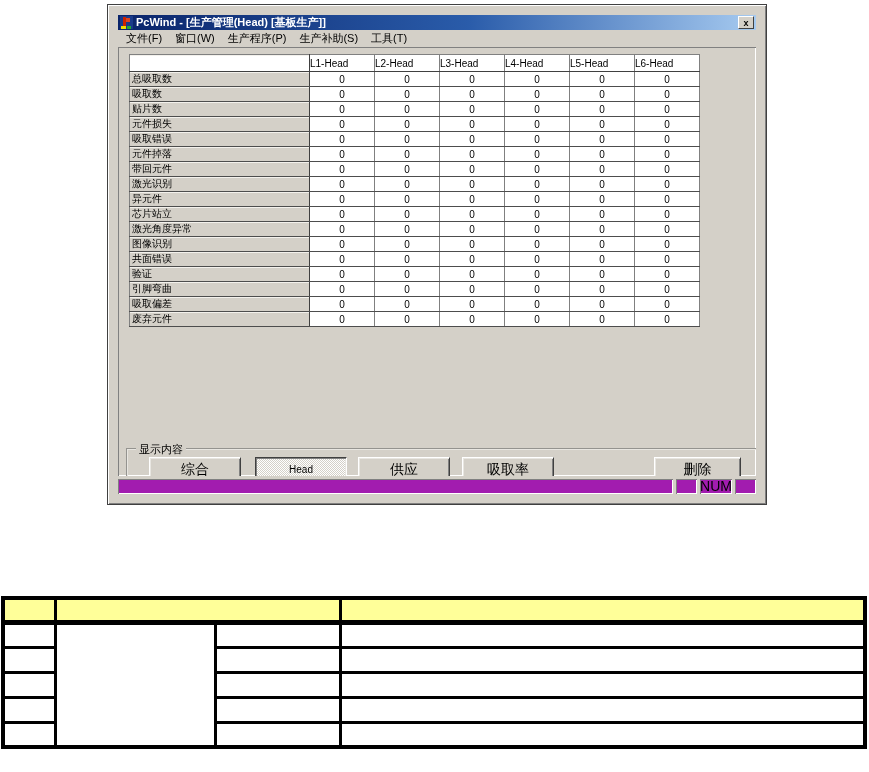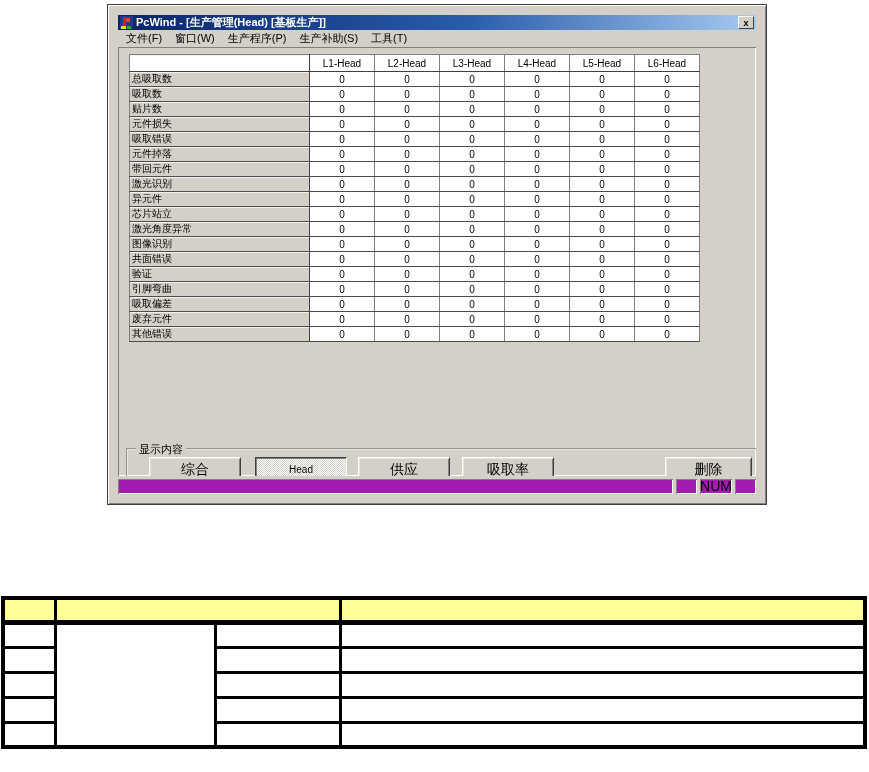--- a/index.html
+++ b/index.html
@@ -48,21 +48,21 @@
     border-collapse:collapse; table-layout:fixed; width:570px;
     background:#fff; border:1px solid #404040;
     font-size:10px;
   }
   .stats-table td { border:1px solid #808080; border-bottom:1px solid #4d4d4d; height:14px; overflow:hidden; white-space:nowrap; }
   .stats-table .corner, .stats-table .rlabel {
     background:#d4d0c8; border-right:1px solid #404040;
     box-shadow: inset 0 1px 0 #f3f1ec;
   }
   .stats-table .rlabel { font-size:10px; text-align:left; padding:0 2px; color:#000; }
-  .stats-table .hcell { background:#fff; text-align:center; color:#000; height:17px; border-bottom:1px solid #404040; }
+  .stats-table .hcell { background:#fff; text-align:left; color:#000; height:17px; border-bottom:1px solid #404040; }
   .stats-table .vcell { background:#fff; text-align:center; color:#000; }
 
   
   .groupbox {
     position:absolute; left:8px; top:401px; width:637px; height:41px;
     border:2px groove #e8e6e1;
   }
   .groupbox-label {
     position:absolute; top:-8px; left:8px; background:#d4d0c8;
     font-size:11px; padding:0 3px; line-height:14px;
@@ -80,21 +80,21 @@
   .win-btn.pos2 { left:230px; }
   .win-btn.pos3 { left:334px; }
   .win-btn.pressed {
     border-color:#404040 #fff #fff #404040;
     box-shadow: inset 1px 1px 0 #808080, inset -1px -1px 0 #e8e6e1;
     background-color:#d4d0c8;
     background-image: conic-gradient(#fff 25%, #d4d0c8 0 50%, #fff 0 75%, #d4d0c8 0);
     background-size:2px 2px;
     font-size:10px;
   }
-  .btn-delete { left:537px; width:87px; }
+  .btn-delete { left:526px; width:87px; }
 
   
   .statusbar {
     flex:0 0 18px; height:18px; display:flex; align-items:stretch; gap:3px;
     padding-top:3px; background:#d4d0c8;
   }
   .sb-panel {
     box-shadow: inset 1px 1px 0 #808080, inset -1px -1px 0 #fff;
     background:#a21caf; font-size:14px; line-height:15px; text-align:center;
     color:#000;
@@ -313,29 +313,20 @@
             </tr>
             <tr>
               <td class="rlabel">废弃元件</td>
               <td class="vcell">0</td>
               <td class="vcell">0</td>
               <td class="vcell">0</td>
               <td class="vcell">0</td>
               <td class="vcell">0</td>
               <td class="vcell">0</td>
             </tr>
-            <tr>
-              <td class="rlabel">其他错误</td>
-              <td class="vcell">0</td>
-              <td class="vcell">0</td>
-              <td class="vcell">0</td>
-              <td class="vcell">0</td>
-              <td class="vcell">0</td>
-              <td class="vcell">0</td>
-            </tr>
           </tbody>
       </table>
 
       <div class="groupbox">
         <span class="groupbox-label">显示内容</span>
         <span><button class="win-btn pos0">综合</button><button class="win-btn pos1 pressed">Head</button><button class="win-btn pos2">供应</button><button class="win-btn pos3">吸取率</button></span>
         <button class="win-btn btn-delete">删除</button>
       </div>
 
     </div>

